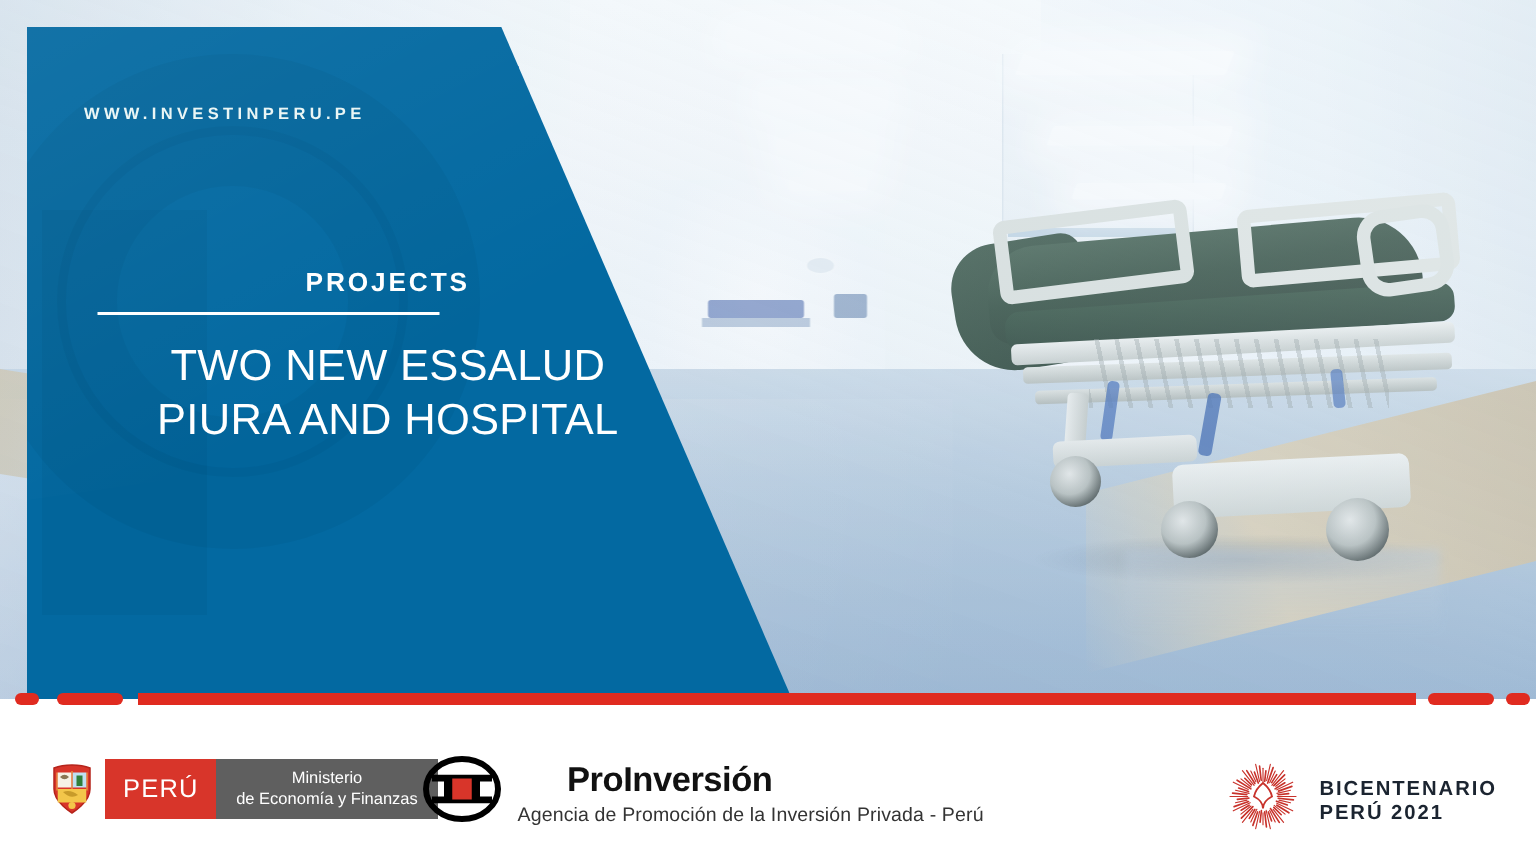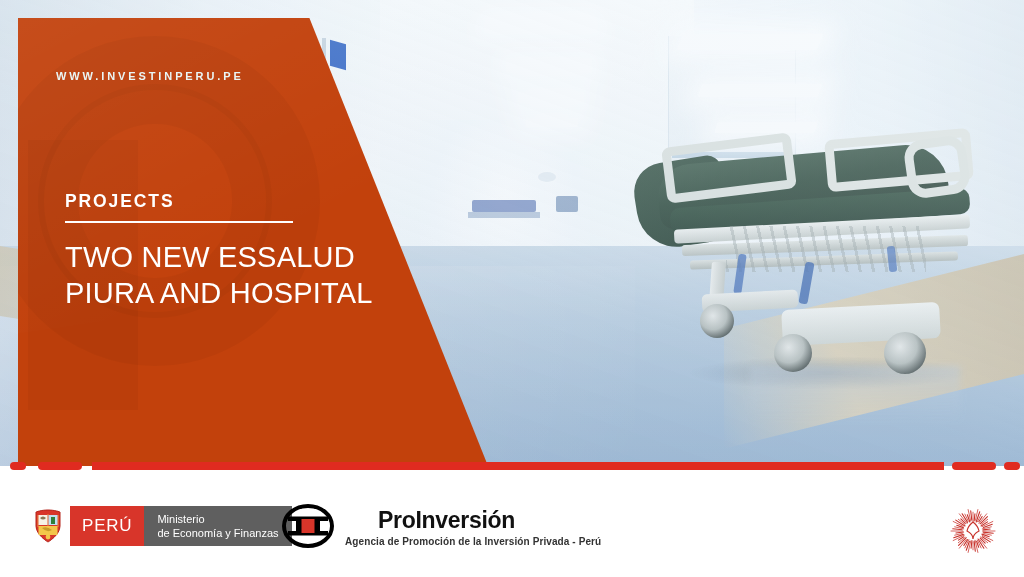--- a/index.html
+++ b/index.html
@@ -186,23 +186,24 @@
     filter:blur(3px);
   }
   .photo-tint{
     position:absolute;inset:0;
     background:linear-gradient(200deg,rgba(230,242,250,.30) 0%,rgba(175,200,225,.16) 55%,rgba(140,170,205,.22) 100%);
   }
 
   
   .teal-panel{
     position:absolute;left:18px;top:18px;width:470px;height:448px;
-    background:#c2410c;
+    background:#0369a1;
     clip-path:polygon(0 0, 62% 0, 100% 100%, 0 100%);
     overflow:hidden;
+    padding-left:40px;
   }
   .wm{position:absolute;inset:0;overflow:hidden;opacity:1;}
   .wm-ring{
     position:absolute;left:-28px;top:18px;width:330px;height:330px;
     border-radius:50%;border:54px solid rgba(0,0,0,.035);
     box-sizing:border-box;
   }
   .wm-ring2{
     position:absolute;left:20px;top:66px;width:234px;height:234px;
     border-radius:50%;border:40px solid rgba(0,0,0,.030);
@@ -215,21 +216,21 @@
   .wm-sheen{
     position:absolute;left:-60px;top:-40px;width:600px;height:320px;
     background:linear-gradient(160deg,rgba(255,255,255,.07) 0%,rgba(255,255,255,0) 70%);
     transform:rotate(-8deg);
   }
 
   .url{
     position:absolute;left:38px;top:52px;
     color:#eaf6f5;font-size:11px;font-weight:700;letter-spacing:2.9px;
   }
-  .proj-block{position:absolute;left:32px;top:173px;width:402px;}
+  .proj-block{position:absolute;left:32px;top:160px;width:402px;text-align:center;}
   .proj-kicker{
     color:#ffffff;font-size:17.5px;font-weight:700;letter-spacing:1.9px;
     margin:0 0 9px 15px;
   }
   .proj-rule{
     width:228px;height:2px;background:#ffffff;margin:0 0 16px 15px;
   }
   .proj-title{
     color:#ffffff;font-size:29px;font-weight:400;line-height:1.25;
     letter-spacing:.2px;margin:0 0 0 15px;
@@ -239,38 +240,38 @@
   
   .red-rule{position:absolute;left:0;top:462px;width:1024px;height:8px;}
   .rr-seg{position:absolute;top:0;height:8px;background:#e02b20;border-radius:4px;}
 
   
   .footer{
     position:absolute;left:0;top:470px;width:1024px;height:107px;background:#ffffff;
   }
 
   
-  .mef{position:absolute;left:26px;top:36px;display:flex;align-items:stretch;height:40px;}
+  .mef{position:absolute;left:26px;top:36px;display:flex;align-items:stretch;height:40px;text-align:center;}
   .mef-shield{
     width:44px;height:40px;display:flex;align-items:center;justify-content:center;
   }
   .mef-peru{
     background:#d8352a;color:#ffffff;display:flex;align-items:center;justify-content:center;
     padding:0 12px;font-size:17px;font-weight:400;letter-spacing:.8px;
   }
   .mef-min{
     background:#5f5f5f;color:#ffffff;display:flex;flex-direction:column;justify-content:center;
     padding:0 13px;font-size:11px;line-height:1.28;
   }
 
   
   .pro{position:absolute;left:282px;top:32px;display:flex;align-items:center;gap:11px;}
   .pro-text{display:flex;flex-direction:column;}
   .pro-name{font-size:23px;font-weight:700;color:#111111;line-height:1;letter-spacing:-.3px;margin-left:33px;}
-  .pro-tag{font-size:10px;color:#333333;margin-top:4px;letter-spacing:.1px;font-weight:bold;}
+  .pro-tag{font-size:13px;color:#333333;margin-top:4px;letter-spacing:.1px;}
 
   
   .bic{position:absolute;right:26px;top:36px;display:flex;align-items:center;gap:13px;}
   .bic-text{display:flex;flex-direction:column;line-height:1.16;}
   .bic-l1,.bic-l2{font-size:13.5px;font-weight:700;color:#1b2430;letter-spacing:1.3px;}
 </style>
 </head>
 <body>
 
 <div class="hero">
@@ -454,14 +455,18 @@
           <line x1="64.42" y1="35.58" x2="78.85" y2="21.15" stroke="#c8322b" stroke-width="2.20" stroke-linecap="round"></line>
           <line x1="67.04" y1="36.41" x2="79.40" y2="26.56" stroke="#c8322b" stroke-width="1.50" stroke-linecap="round"></line>
           <line x1="66.09" y1="39.89" x2="79.13" y2="31.70" stroke="#c8322b" stroke-width="2.20" stroke-linecap="round"></line>
           <line x1="68.38" y1="41.15" x2="89.64" y2="30.91" stroke="#c8322b" stroke-width="1.50" stroke-linecap="round"></line>
           <line x1="70.58" y1="42.80" x2="88.51" y2="36.52" stroke="#c8322b" stroke-width="2.20" stroke-linecap="round"></line>
           <line x1="68.52" y1="45.77" x2="86.66" y2="41.63" stroke="#c8322b" stroke-width="1.50" stroke-linecap="round"></line>
           <line x1="70.27" y1="47.72" x2="84.18" y2="46.15" stroke="#c8322b" stroke-width="2.20" stroke-linecap="round"></line>
           <path d="M50 32 q10 8 12 18 q-12 6 -12 16 q0 -10 -12 -16 q2 -10 12 -18 z" fill="none" stroke="#c8322b" stroke-width="2.4"></path>
         </svg>
     </span>
+    <span class="bic-text">
+      <span class="bic-l1">BICENTENARIO</span>
+      <span class="bic-l2">PERÚ 2021</span>
+    </span>
   </div>
 </div>
 
 </body></html>

